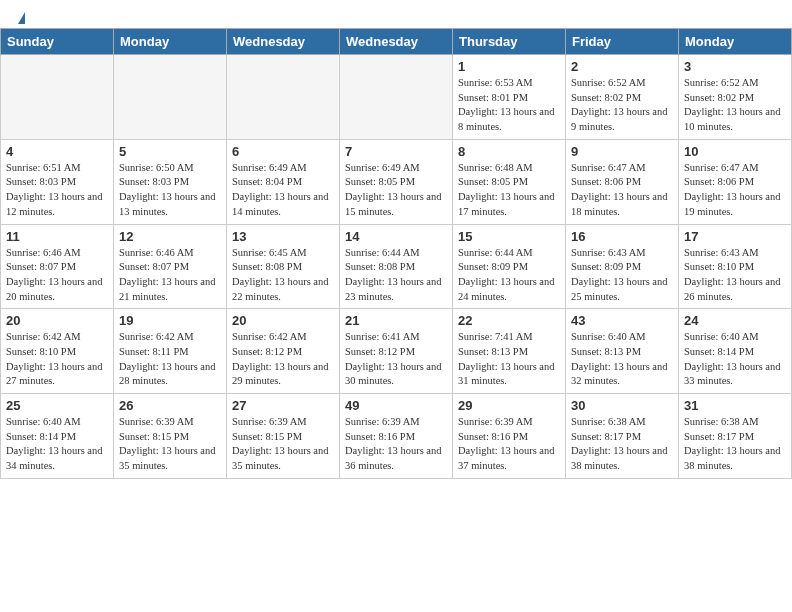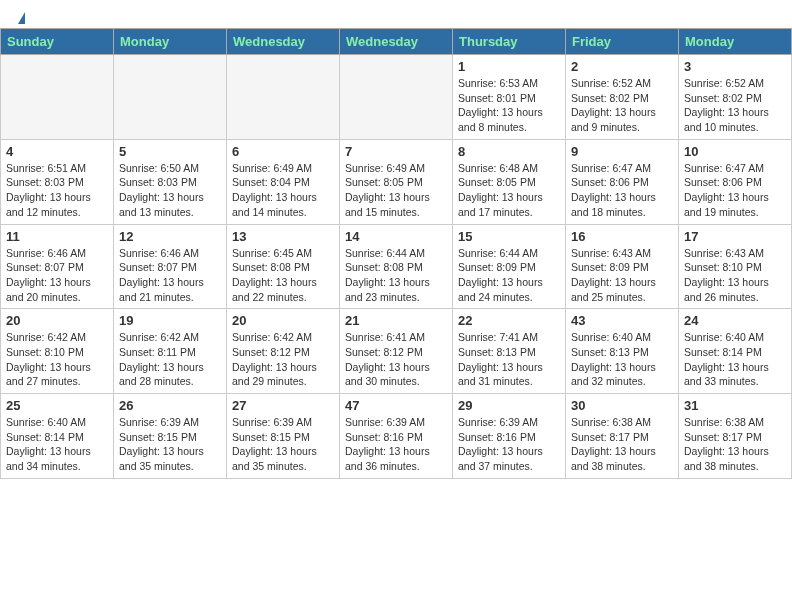--- a/index.html
+++ b/index.html
@@ -55,21 +55,21 @@
       color: #333;
     }
     .calendar {
       width: 100%;
       border-collapse: collapse;
       margin: 0;
       padding: 0 8px 8px 8px;
     }
     .calendar th {
       background: #2e6da4;
-      color: #86efac;
+      color: #ffffff;
       font-size: 13px;
       font-weight: bold;
       text-align: left;
       padding: 5px 6px;
       border: 1px solid #aaa;
     }
     .calendar td {
       vertical-align: top;
       border: 1px solid #ccc;
       padding: 4px 5px;
@@ -86,20 +86,21 @@
       font-size: 13px;
       font-weight: bold;
       color: #333;
       display: block;
       margin-bottom: 2px;
     }
     .day-detail {
       font-size: 10.5px;
       color: #333;
       line-height: 1.4;
+      font-family: Liberation Serif, serif;
     }
   </style>
 </head>
 <body>
 
 <div class="header">
   <div class="logo">
     <span style="display:flex;align-items:center;">
       <span class="logo-general"></span>
       <span class="logo-triangle"></span>
@@ -294,21 +295,21 @@
 Sunset: 8:15 PM
 Daylight: 13 hours and 35 minutes.</div>
         </td>
         <td>
           <span class="day-num">27</span>
           <div class="day-detail">Sunrise: 6:39 AM
 Sunset: 8:15 PM
 Daylight: 13 hours and 35 minutes.</div>
         </td>
         <td>
-          <span class="day-num">47</span>
+          <span class="day-num">49</span>
           <div class="day-detail">Sunrise: 6:39 AM
 Sunset: 8:16 PM
 Daylight: 13 hours and 36 minutes.</div>
         </td>
         <td>
           <span class="day-num">29</span>
           <div class="day-detail">Sunrise: 6:39 AM
 Sunset: 8:16 PM
 Daylight: 13 hours and 37 minutes.</div>
         </td>

